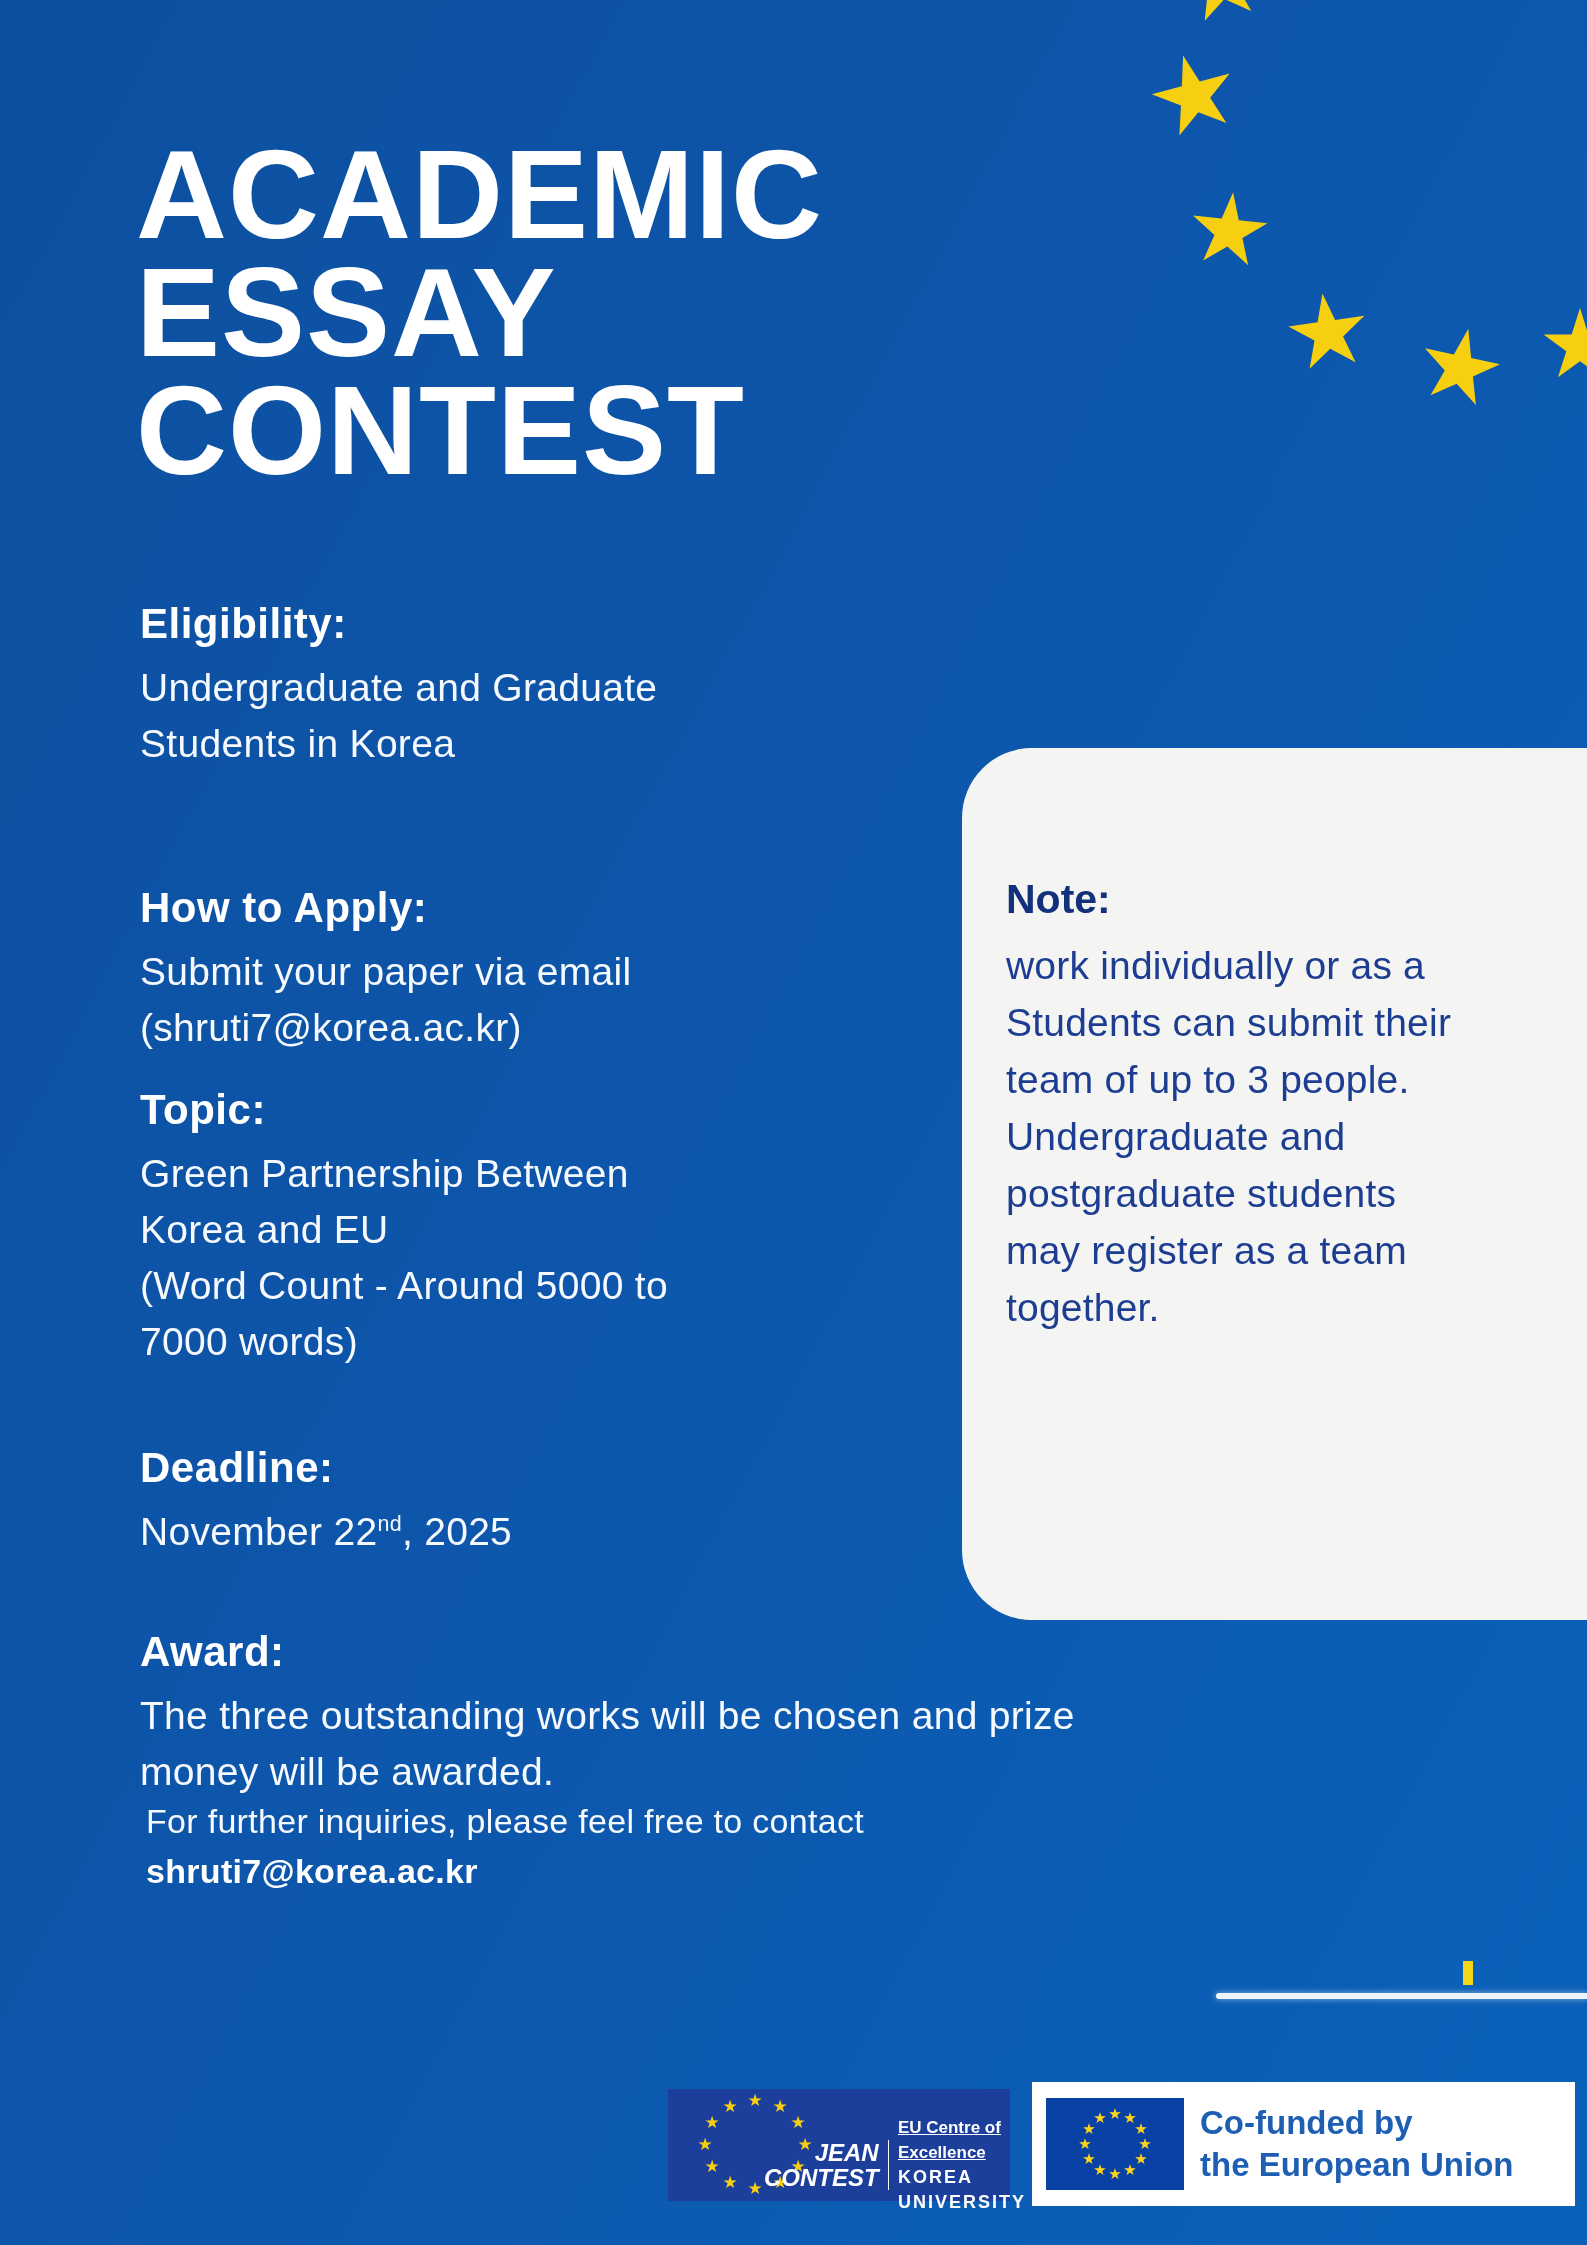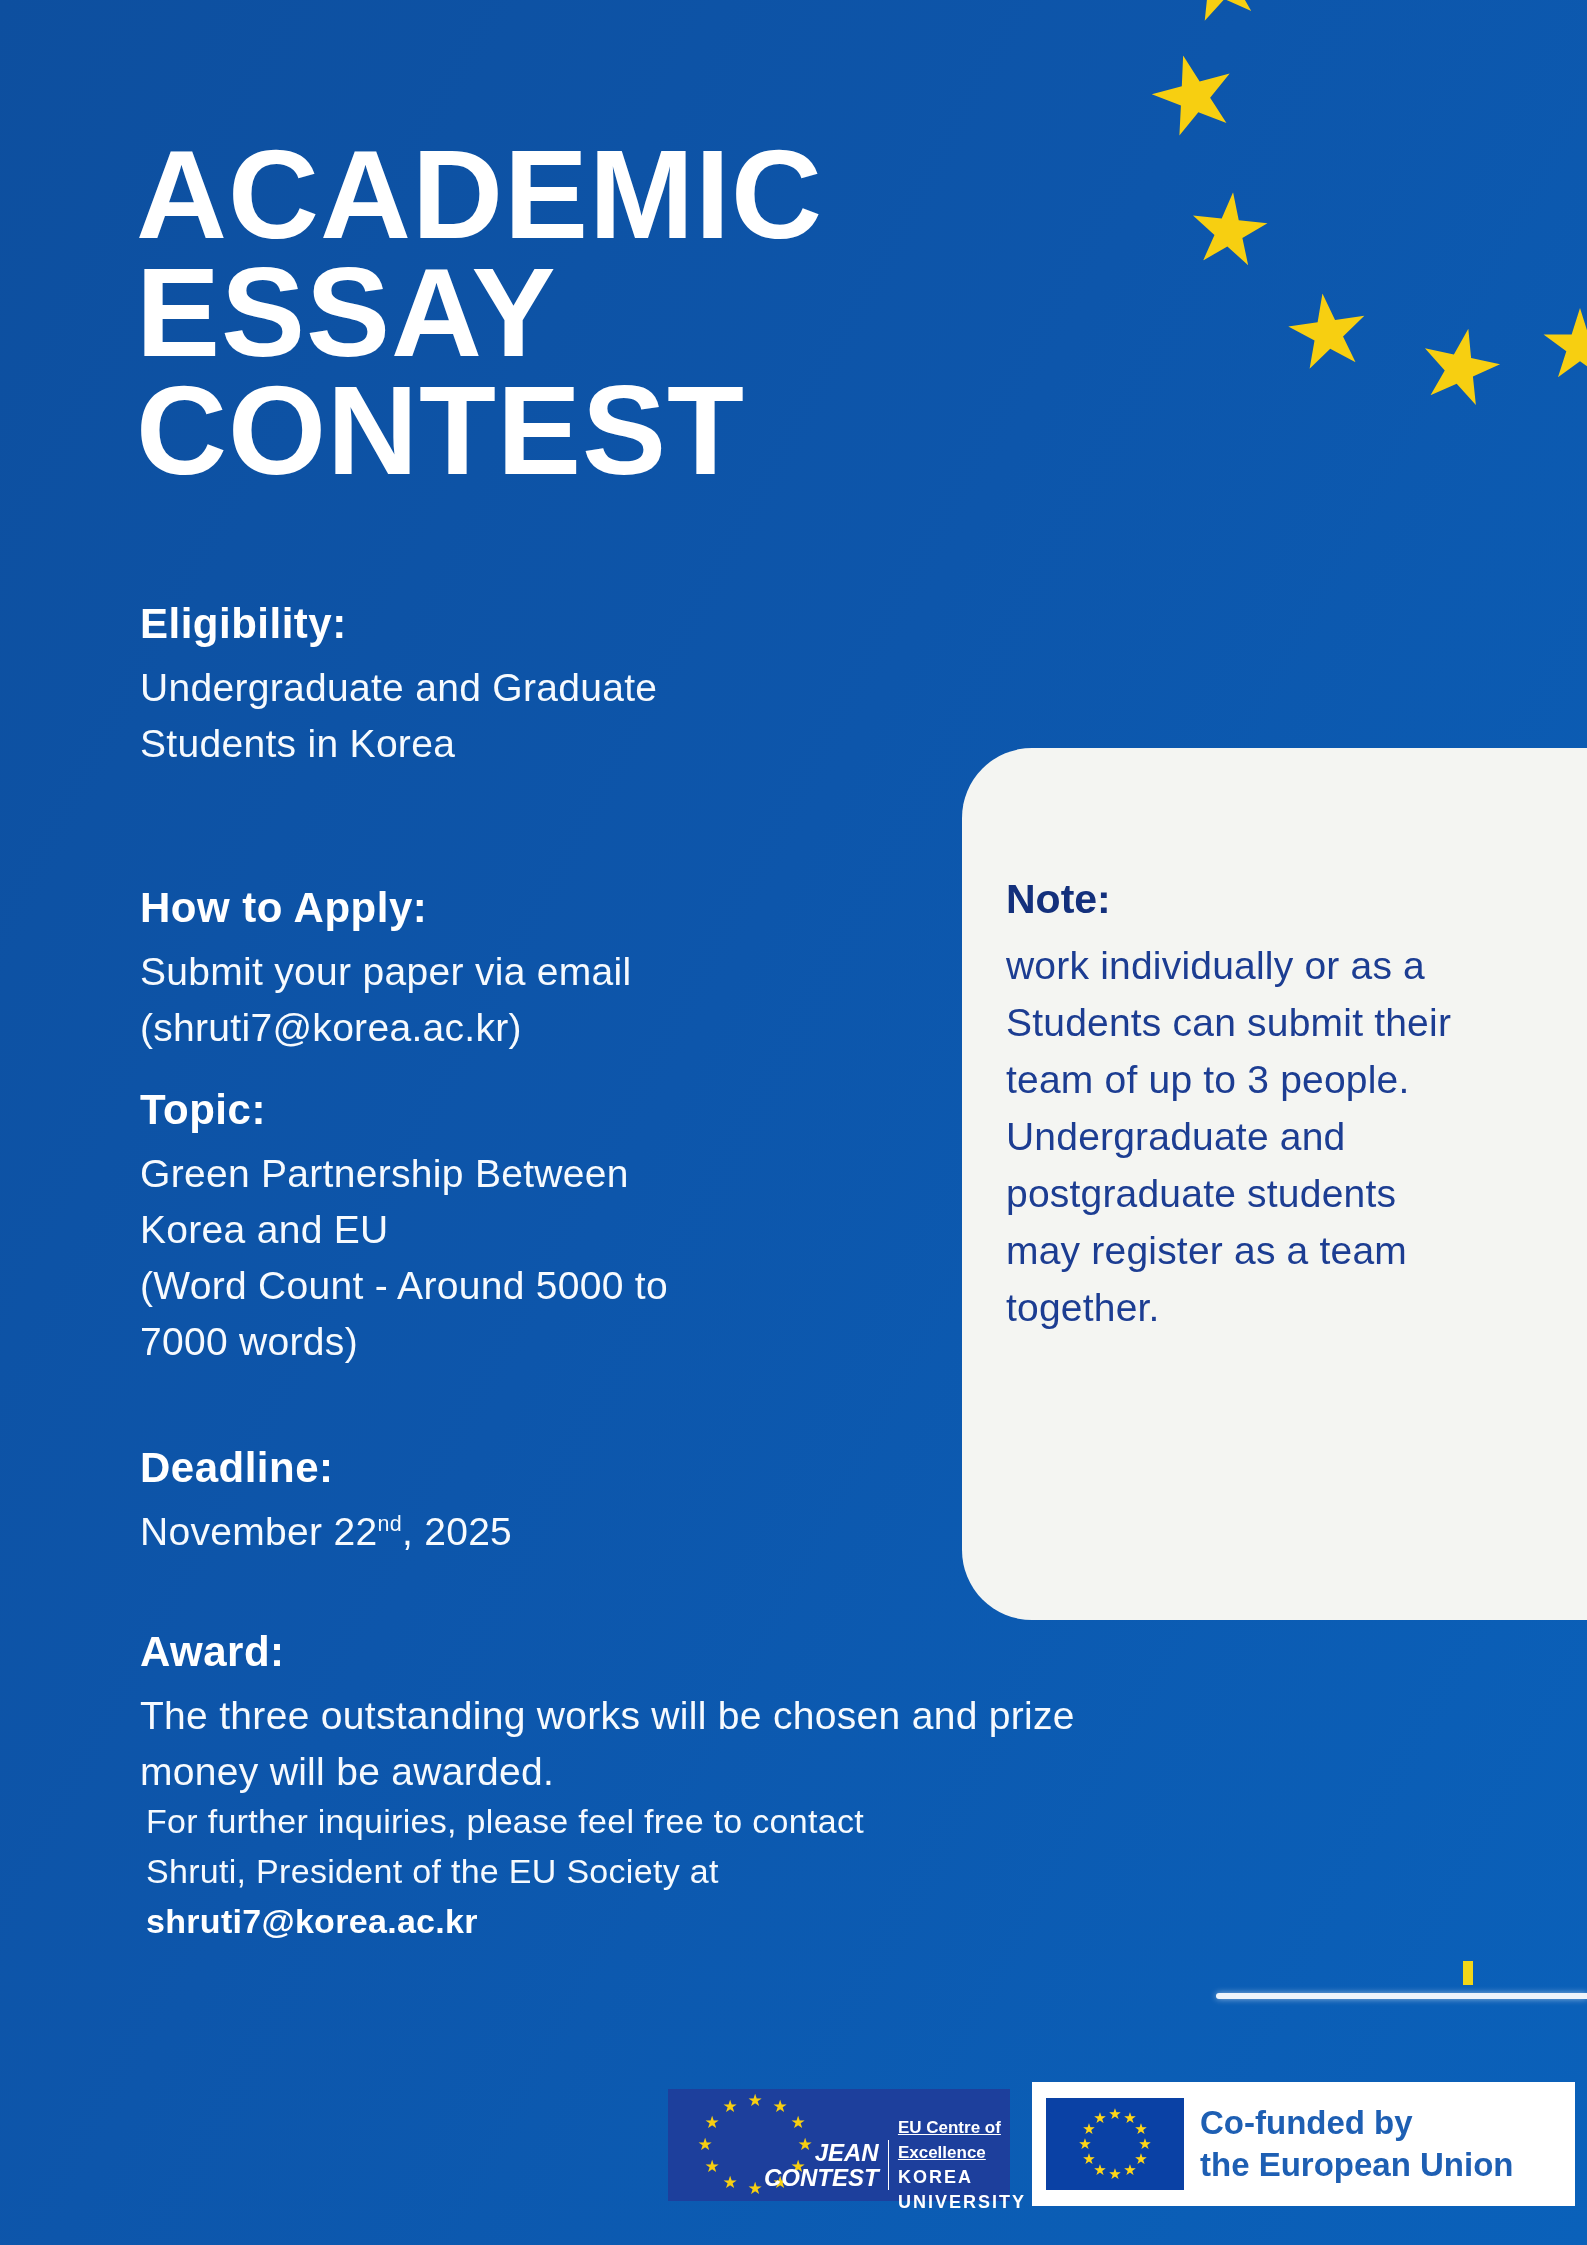--- a/index.html
+++ b/index.html
@@ -120,21 +120,20 @@
   </div>
 
   <div class="section sec-award">
     <h2>Award:</h2>
     <p>The three outstanding works will be chosen and prize</p>
     <p>money will be awarded.</p>
   </div>
 
   <div class="contact">
     <p>For further inquiries, please feel free to contact</p>
-    <p>Shruti, President of the EU Society at</p>
     <p class="email">shruti7@korea.ac.kr</p>
   </div>
 
   <div class="note-card">
     <h2>Note:</h2>
     <p>work individually or as a</p>
     <p>Students can submit their</p>
     <p>team of up to 3 people.</p>
     <p>Undergraduate and</p>
     <p>postgraduate students</p>

